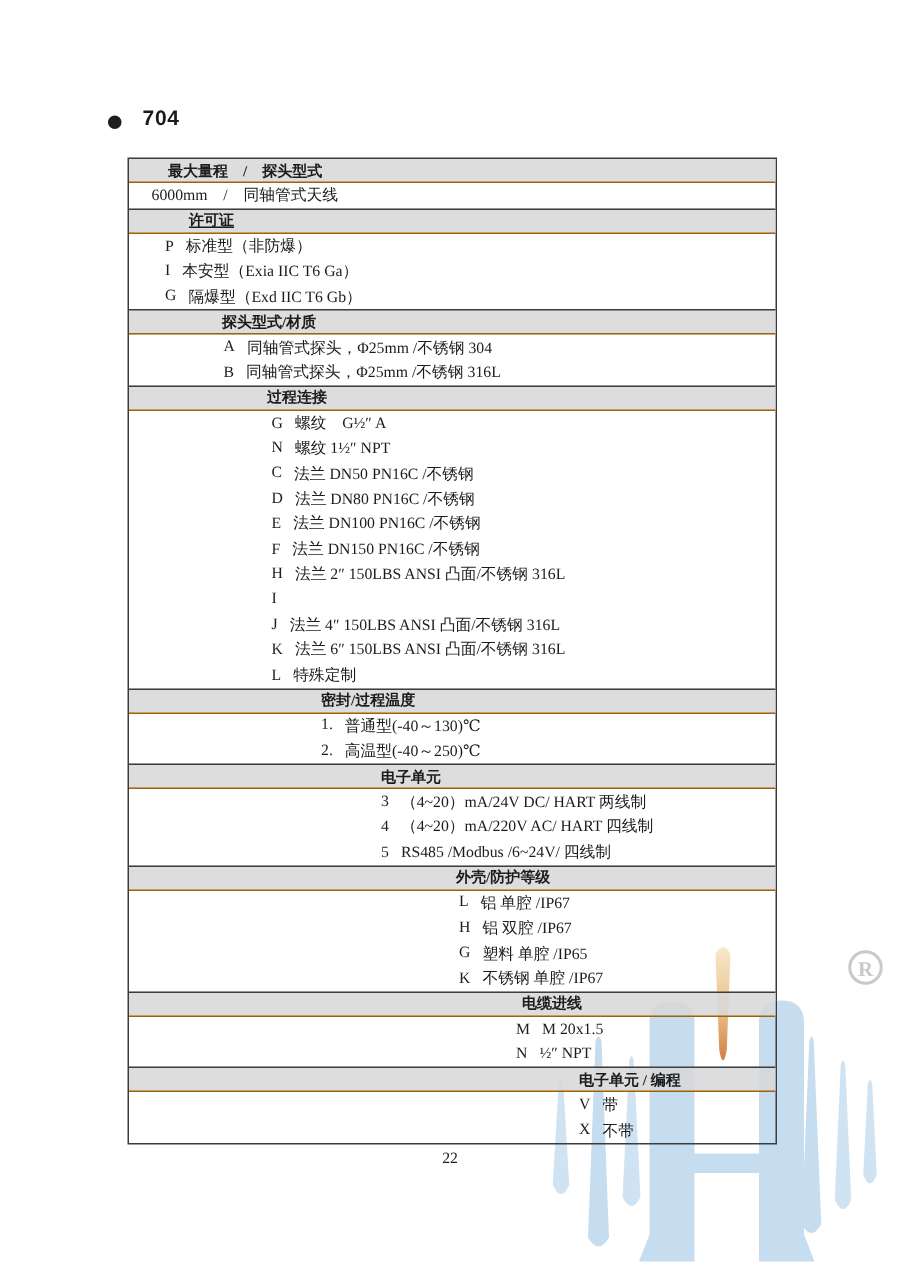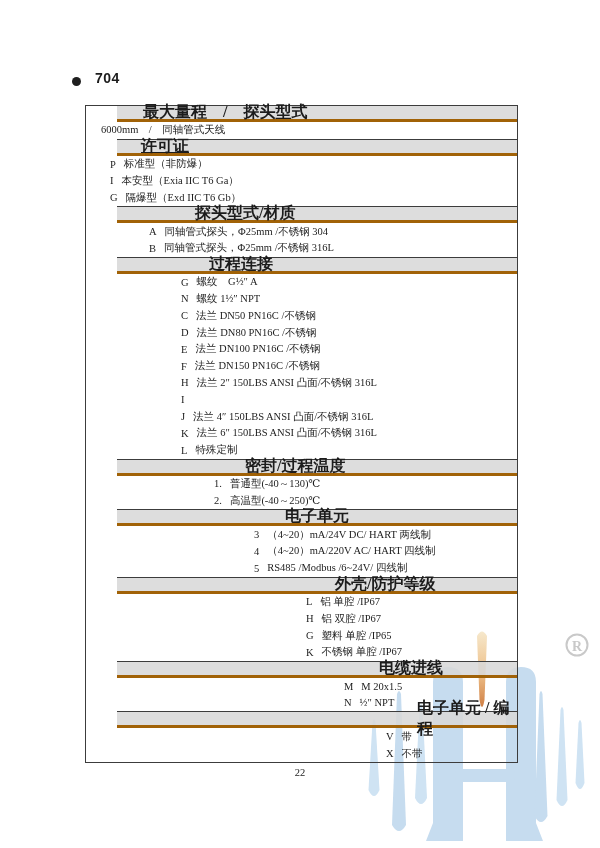--- a/index.html
+++ b/index.html
@@ -33,23 +33,23 @@
   .spec-table{
     position:absolute;left:85px;top:105px;width:431px;
     border:1px solid #3c3c3c;
     z-index:1;
     background:transparent;
   }
   .band{
     height:17px;box-sizing:border-box;
     background:rgba(216,216,216,0.88);
     border-top:1px solid #3c3c3c;
-    border-bottom:3px solid #a16207;
+    border-bottom:1px solid #a16207;
     display:flex;align-items:center;
-    font-size:16px;font-weight:bold;margin-left:31px;
+    font-size:10px;font-weight:bold;
   }
   .section:first-child .band{border-top:none;height:16px;}
   .row{
     height:16.8px;display:flex;align-items:center;
     font-size:10.5px;white-space:nowrap;
   }
   .code{
     display:inline-block;margin-right:8px;
   }
   
@@ -104,36 +104,36 @@
   </div>
 
   <div class="spec-table">
       <div class="section">
         <div class="band" style="padding-left: 26px;">最大量程　/　探头型式</div>
         <div class="row" style="padding-left: 15px;">
           <span>6000mm　/　同轴管式天线</span>
         </div>
       </div>
       <div class="section">
-        <div class="band" style="padding-left: 24px; text-decoration: underline;">许可证</div>
+        <div class="band" style="padding-left: 40px; text-decoration: underline;">许可证</div>
         <div class="row" style="padding-left: 24px;">
           <span class="code">P</span>
           <span>标准型（非防爆）</span>
         </div>
         <div class="row" style="padding-left: 24px;">
           <span class="code">I</span>
           <span>本安型（Exia IIC T6 Ga）</span>
         </div>
         <div class="row" style="padding-left: 24px;">
           <span class="code">G</span>
           <span>隔爆型（Exd  IIC T6 Gb）</span>
         </div>
       </div>
       <div class="section">
-        <div class="band" style="padding-left: 78px;">探头型式/材质</div>
+        <div class="band" style="padding-left: 62px;">探头型式/材质</div>
         <div class="row" style="padding-left: 63px;">
           <span class="code">A</span>
           <span>同轴管式探头，Φ25mm  /不锈钢 304</span>
         </div>
         <div class="row" style="padding-left: 63px;">
           <span class="code">B</span>
           <span>同轴管式探头，Φ25mm   /不锈钢 316L</span>
         </div>
       </div>
       <div class="section">

